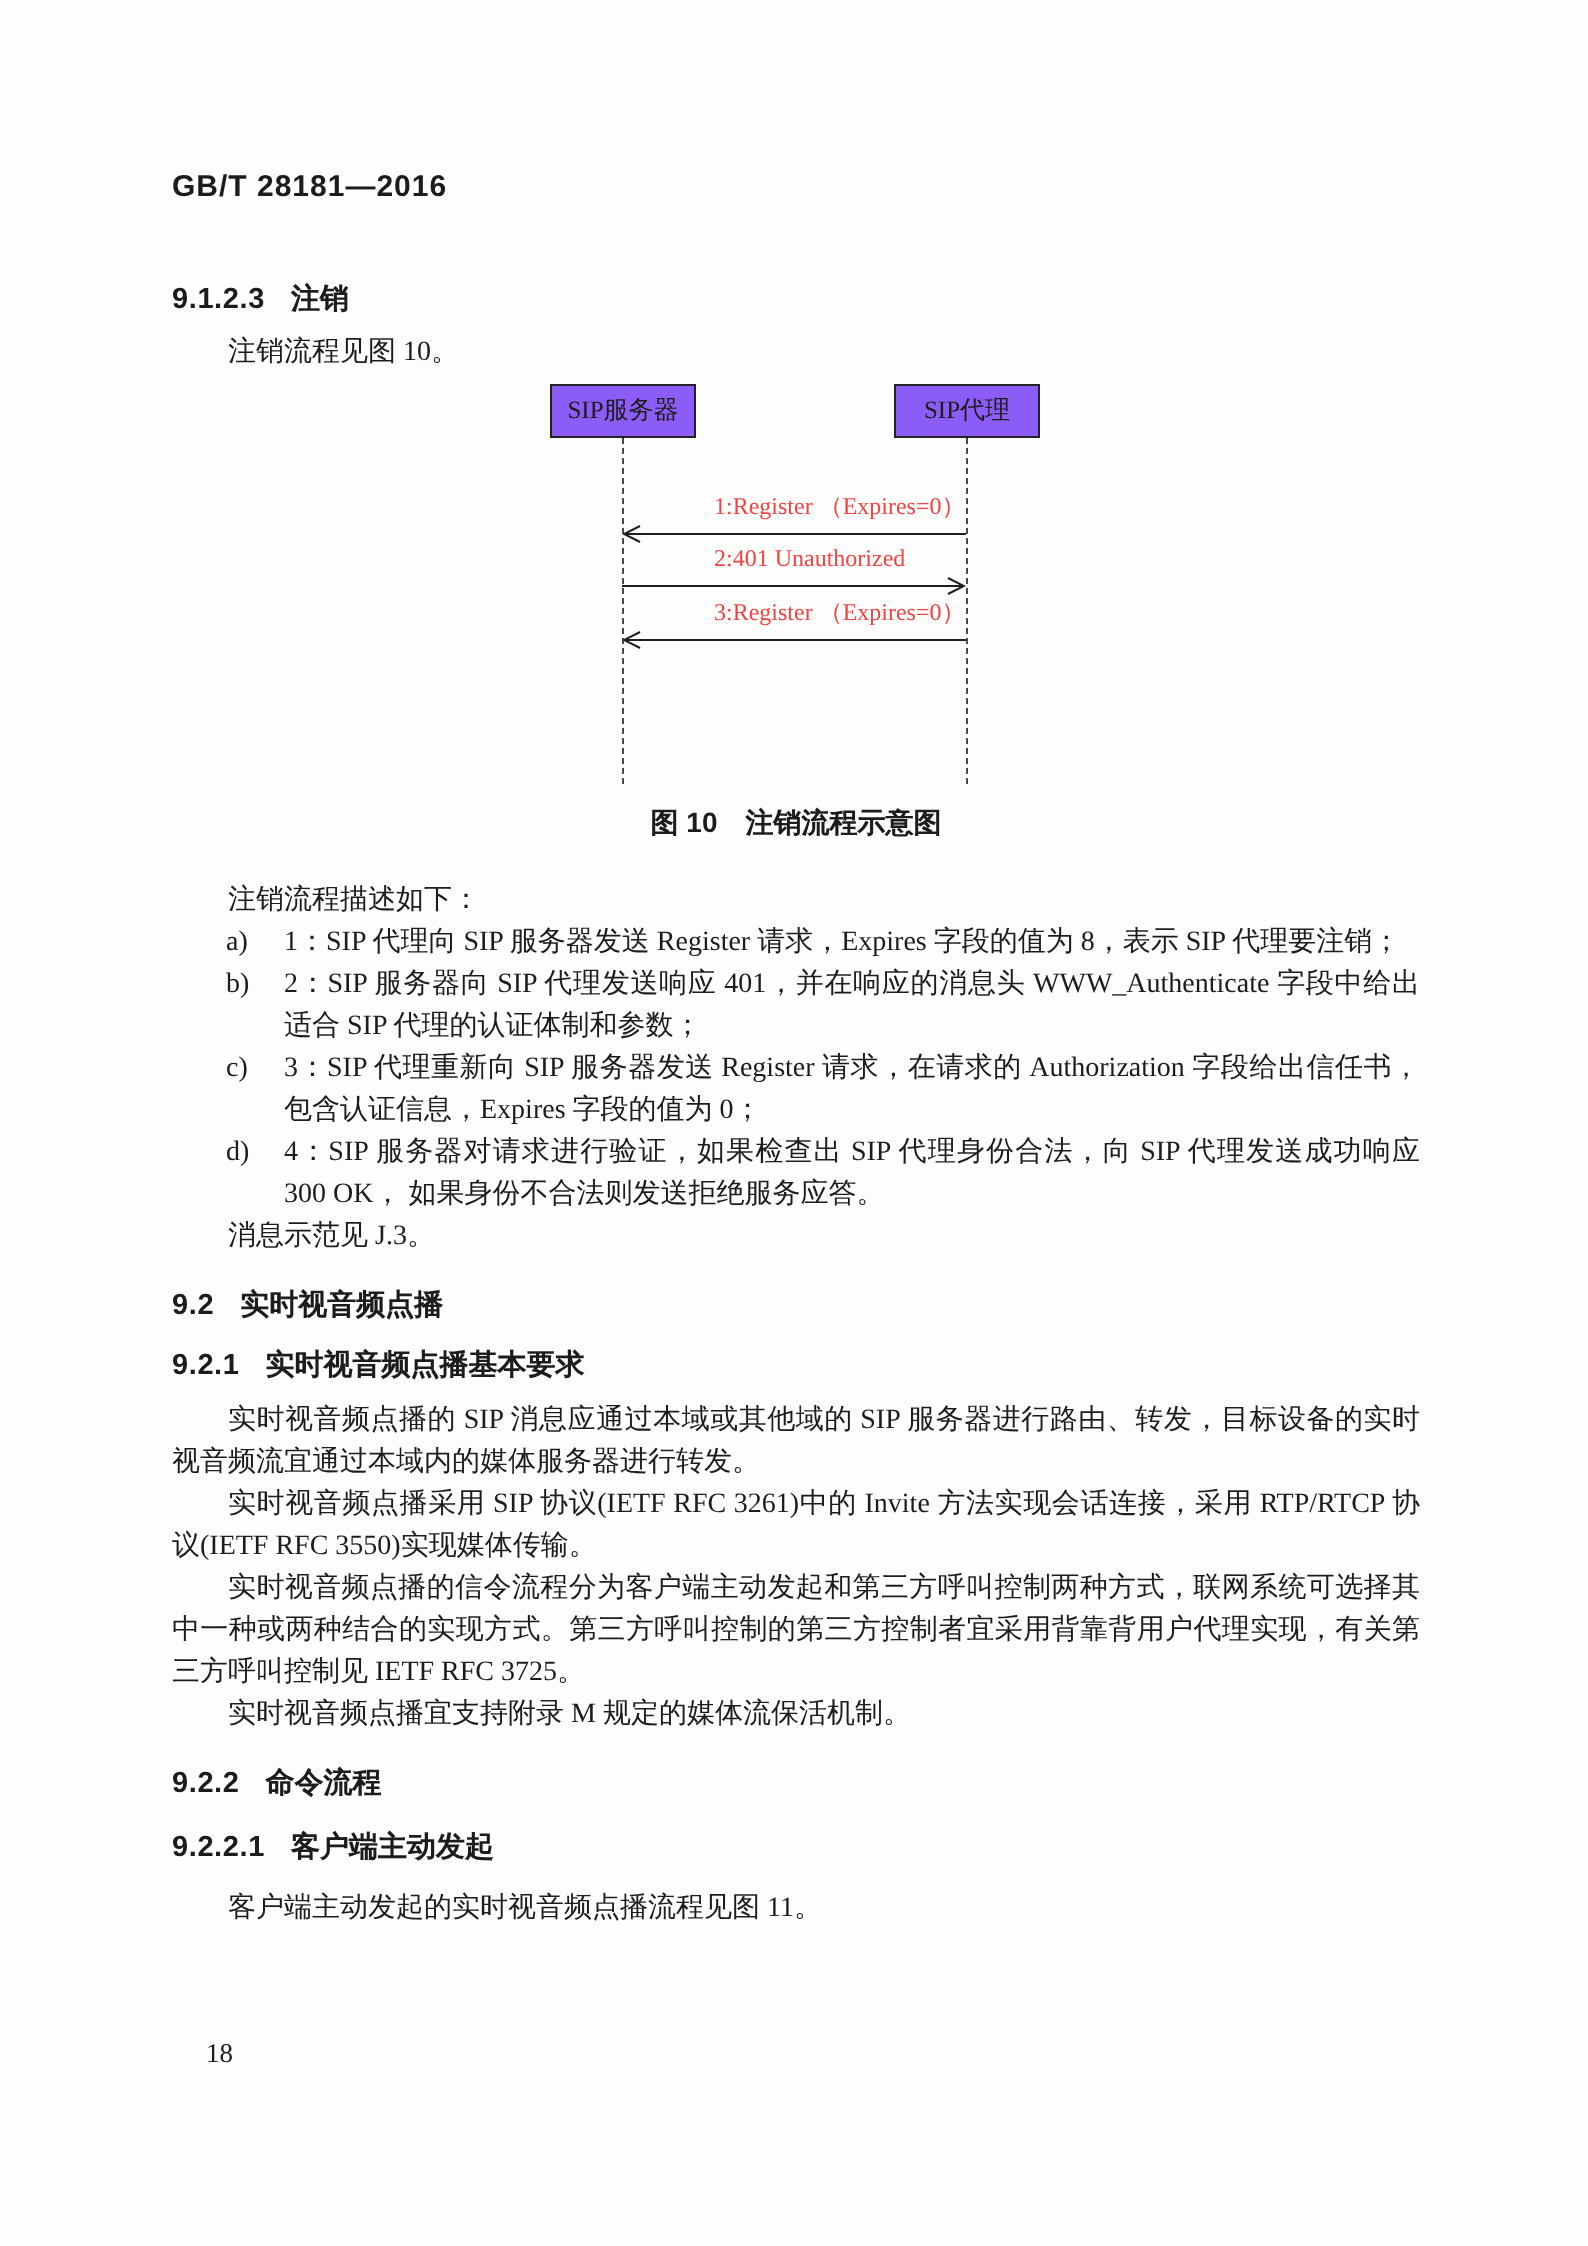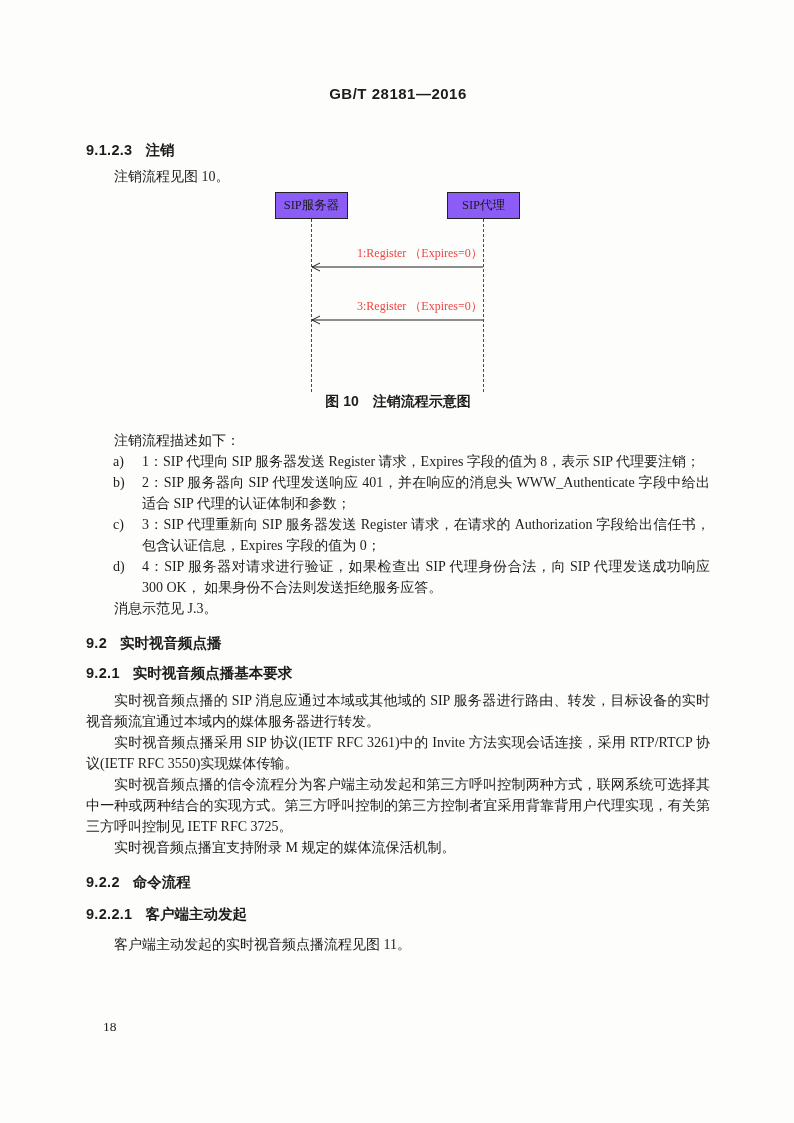--- a/index.html
+++ b/index.html
@@ -10,21 +10,21 @@
     color:#1c1c1c;
     font-family:"Liberation Serif","DejaVu Serif",serif;
     font-size:14px;
     overflow:hidden;
     margin:0 auto;
   }
   .content{position:absolute;left:86px;top:0;width:624px;}
   .doc-header{
     margin-top:86px;
     font-family:"Liberation Sans","DejaVu Sans",sans-serif;
-    font-weight:bold;font-size:15px;letter-spacing:.5px;line-height:16px;text-align:center;
+    font-weight:bold;font-size:15px;letter-spacing:.5px;line-height:16px;
   }
   .heading{
     font-family:"Liberation Sans","DejaVu Sans",sans-serif;
     font-weight:bold;font-size:14.5px;line-height:20px;
   }
   .heading .h-num{margin-right:13px;letter-spacing:.3px;}
   .h-9123{margin-top:38px;}
   .h-92{margin-top:14px;}
   .h-921{margin-top:10px;}
   .h-922{margin-top:14px;}
@@ -47,21 +47,21 @@
   .lifeline-left{left:225px;}
   .lifeline-right{left:397px;}
   .message{position:absolute;left:225px;width:172px;}
   .msg-label{
     font-size:12px;line-height:15px;padding-left:46px;white-space:nowrap;
     text-align:left;color:#ef4444;
   }
   .msg-arrow{display:block;width:172px;height:12px;}
   .msg-arrow line,.msg-arrow polyline{stroke:#1f1f1f;stroke-width:1;fill:none;}
   .fig-caption{
-    margin-top:0;text-align:center;
+    margin-top:10px;text-align:center;
     font-family:"Liberation Sans","DejaVu Sans",sans-serif;
     font-weight:bold;font-size:14px;line-height:18px;
   }
   
   .p-lead{margin-top:20px;line-height:21px;}
   .flow-list{margin-left:27px;}
   .flow-item{display:flex;line-height:21px;}
   .flow-marker{flex:0 0 29px;}
   .flow-text{flex:1;text-align:justify;}
   .para-block{margin-top:7px;}
@@ -97,20 +97,27 @@
         <div class="lifeline lifeline-right"></div>
 
         <div class="message" style="top:56px">
           <div class="msg-label">1:Register （Expires=0）</div>
           <svg class="msg-arrow" viewBox="0 0 172 12">
             <line x1="1" y1="6" x2="172" y2="6"></line>
             <polyline points="9,2 1,6 9,10"></polyline>
           </svg>
         </div>
 
+        <div class="message" style="top:82px">
+          <div class="msg-label">2:401 Unauthorized</div>
+          <svg class="msg-arrow" viewBox="0 0 172 12">
+            <line x1="0" y1="6" x2="171" y2="6"></line>
+            <polyline points="163,2 171,6 163,10"></polyline>
+          </svg>
+        </div>
 
         <div class="message" style="top:109px">
           <div class="msg-label">3:Register （Expires=0）</div>
           <svg class="msg-arrow" viewBox="0 0 172 12">
             <line x1="1" y1="6" x2="172" y2="6"></line>
             <polyline points="9,2 1,6 9,10"></polyline>
           </svg>
         </div>
 
       </div>

